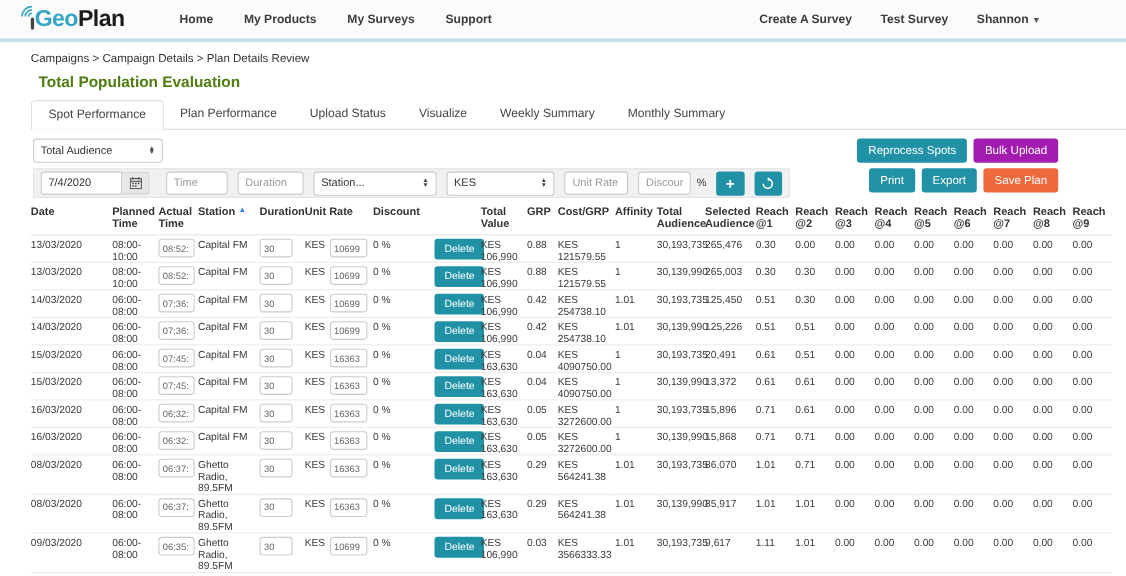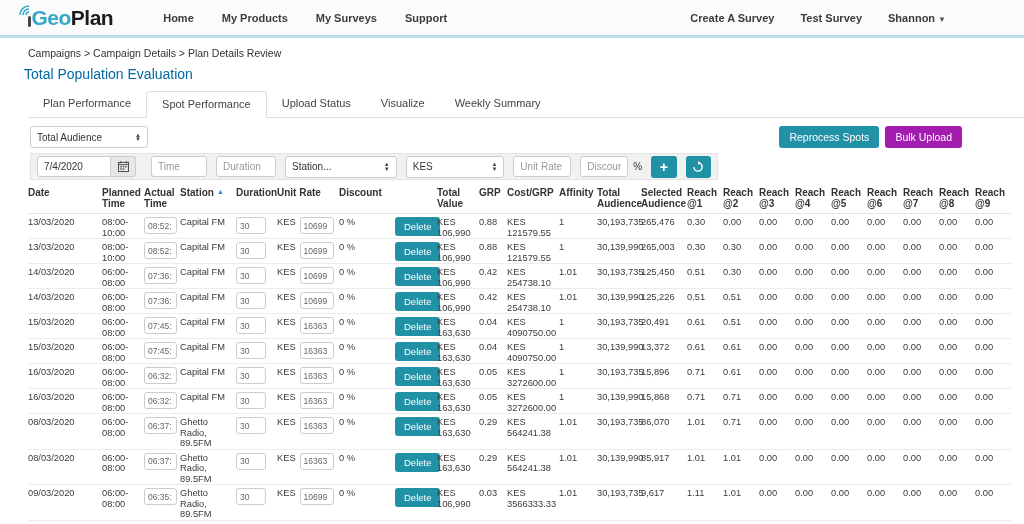--- a/index.html
+++ b/index.html
@@ -16,21 +16,21 @@
   .logo-poll { color:#1b1b1b; }
   .logo-stem { display:inline-block; width:2.5px; height:11px; background:#444; border-radius:2px; margin:0 1px 1px 6px; }
   .nav-items { display:flex; gap:28px; margin-left:26px; }
   .nav-item { font-size:11px; font-weight:bold; color:#3c3c3c; cursor:pointer; }
   .nav-right { margin-left:auto; display:flex; gap:26px; align-items:center; margin-right:60px; }
   .nav-right .nav-item { font-weight:bold;text-align:right; }
   .chev { font-size:8px; color:#555; margin-left:3px; }
 
   
   .breadcrumb { margin:9px 0 0 28px; font-size:10.5px; color:#333; }
-  .page-title { margin:7px 0 0 24px; font-size:14px; font-weight:normal; color:#0369a1; }
+  .page-title { margin:7px 0 0 35px; font-size:14px; font-weight:bold; color:#4d7c0f; }
 
   
   .tabs { margin:9px 0 0 28px; display:flex; border-bottom:1px solid #ddd; padding-right:10px; }
   .tab { font-size:11px; color:#444; padding:6px 15px 7px; cursor:pointer; position:relative; }
   .tab.active { background:#fff; border:1px solid #ddd; border-bottom:1px solid #fff;
     border-radius:4px 4px 0 0; margin-bottom:-1px; }
 
   
   .filter-section { position:relative; margin:8px 0 0 30px; height:52px; }
   .select { display:inline-flex; align-items:center; justify-content:space-between;
@@ -103,25 +103,26 @@
     <span class="nav-item">Create A Survey</span>
     <span class="nav-item">Test Survey</span>
     <span class="nav-item"><span>Shannon</span><span class="chev">▼</span></span>
   </div>
 </div>
 
 <div class="breadcrumb">Campaigns &gt; Campaign Details &gt; Plan Details Review</div>
 <div class="page-title">Total Population Evaluation</div>
 
 <div class="tabs">
+  <span class="tab active">Spot Performance</span>
   <span class="tab">Plan Performance</span>
-  <span class="tab active">Spot Performance</span>
   <span class="tab">Upload Status</span>
   <span class="tab">Visualize</span>
   <span class="tab">Weekly Summary</span>
+  <span class="tab">Monthly Summary</span>
 </div>
 
 <div class="filter-section">
   <div class="select audience-select">
     <span>Total Audience</span>
     <span class="updown">
         <span>▲</span>
         <span>▼</span>
       </span>
   </div>
@@ -167,20 +168,25 @@
         <path d="M7 2.2 A4.8 4.8 0 1 1 2.2 7" fill="none" stroke="#fff" stroke-width="1.7"></path>
         <path d="M7 0 L10 2.2 L7 4.4 Z" fill="#fff"></path>
       </svg>
     </button>
   </div>
   <div class="actions">
     <div class="actions-row">
       <button class="btn" style="background:#2192a6">Reprocess Spots</button>
       <button class="btn" style="background:#a21caf">Bulk Upload</button>
     </div>
+    <div class="actions-row">
+      <button class="btn" style="background:#2192a6">Print</button>
+      <button class="btn" style="background:#2192a6">Export</button>
+      <button class="btn" style="background:#ee6a3d">Save Plan</button>
+    </div>
   </div>
 </div>
 
 <div class="table-wrap">
   <table>
     <colgroup>
       <col style="width:74px">
         <col style="width:42px">
         <col style="width:36px">
         <col style="width:56px">

